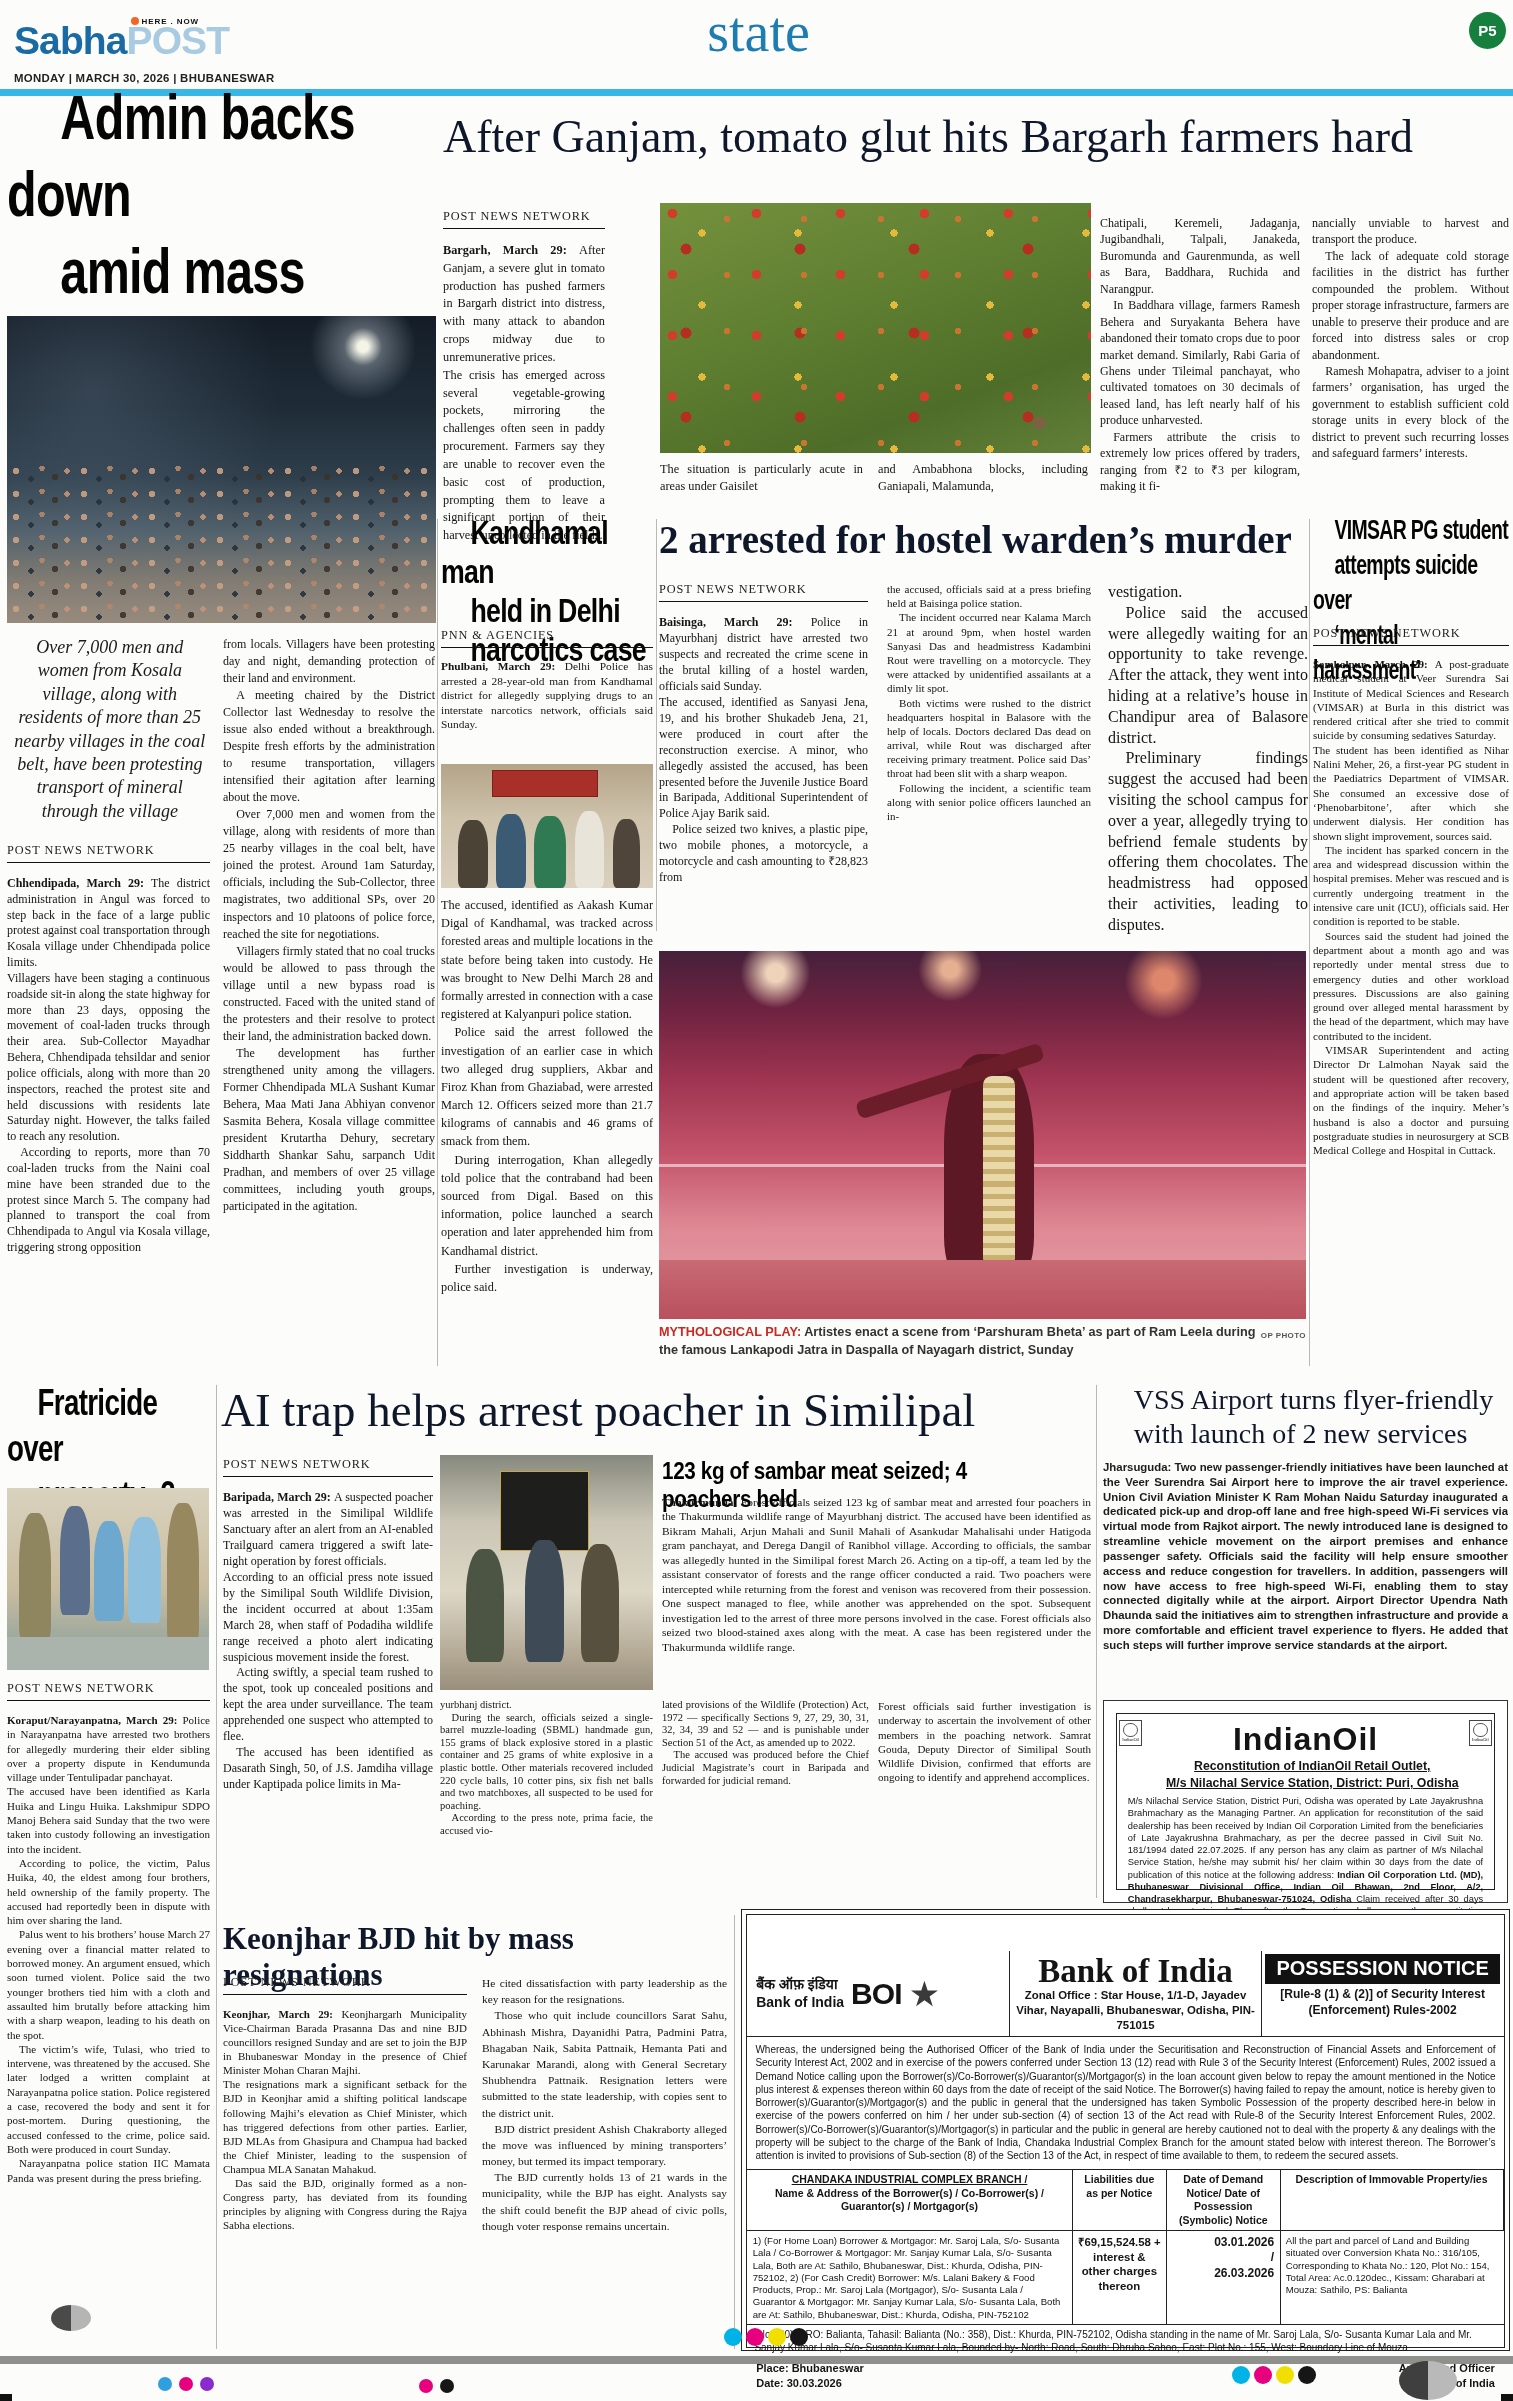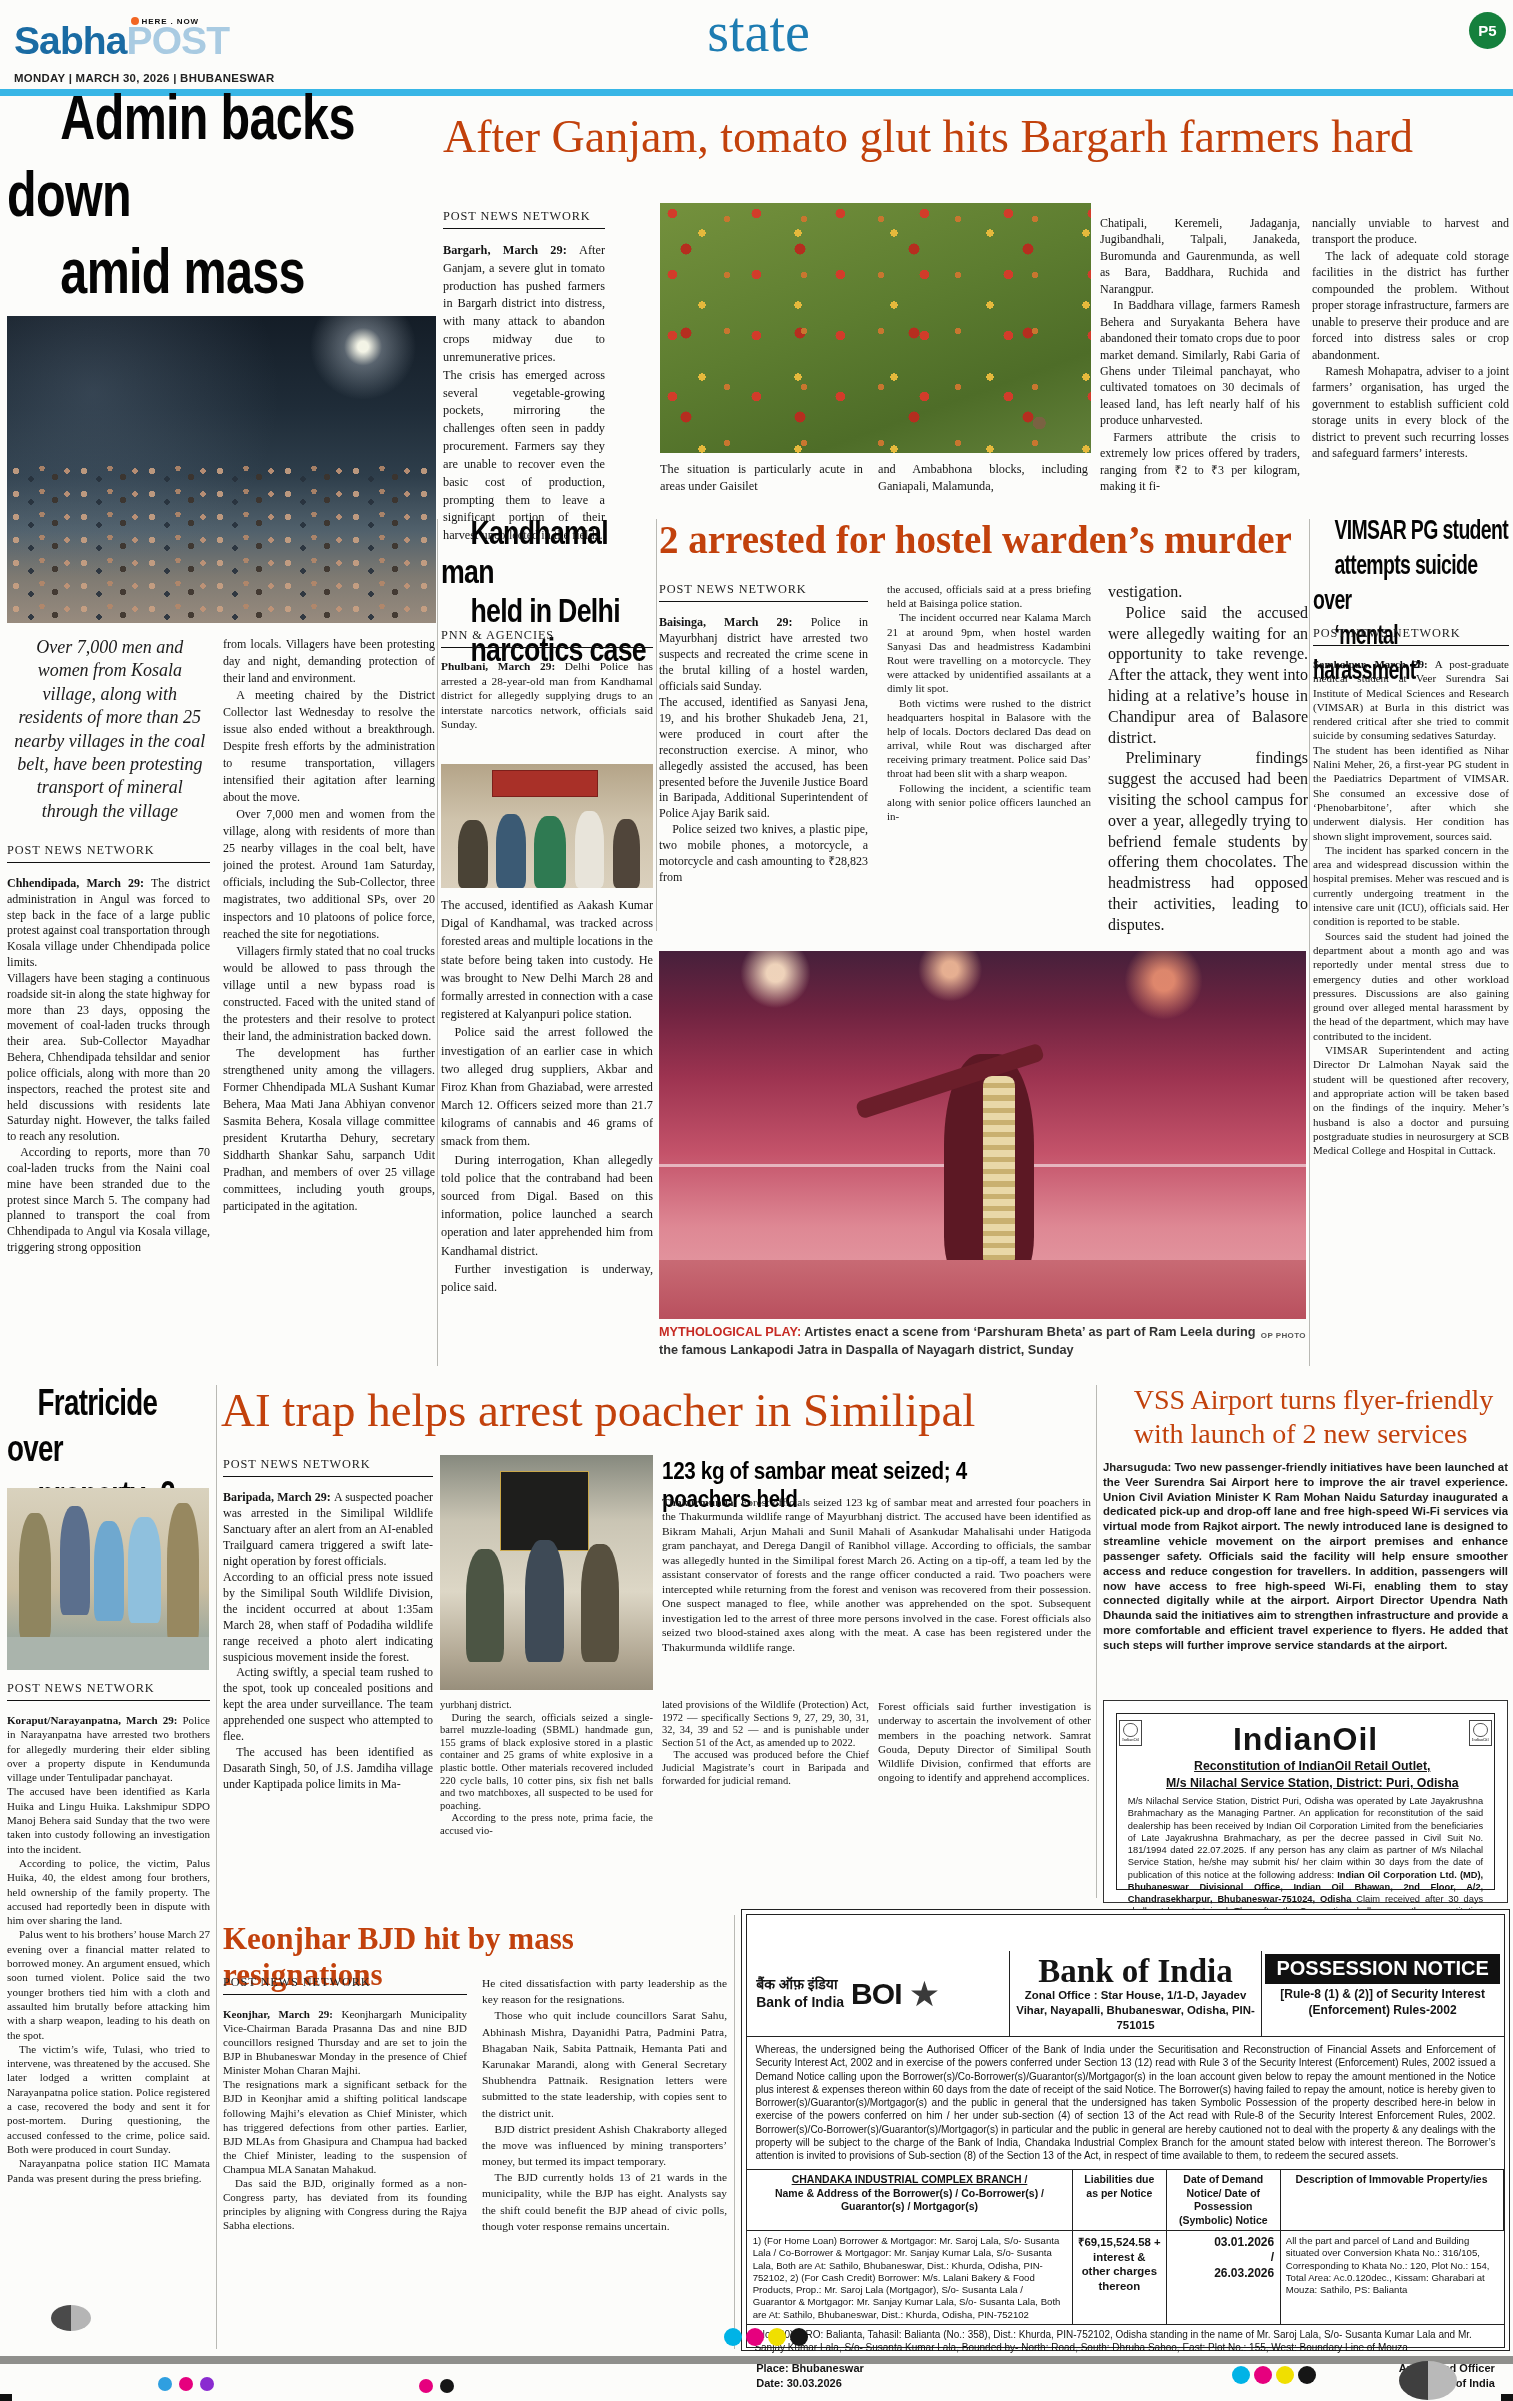--- a/index.html
+++ b/index.html
@@ -15,21 +15,21 @@
   .here-dot{display:inline-block;width:8px;height:8px;border-radius:50%;background:#f26522;vertical-align:middle;margin-right:2.6px;}
   .mh-date{font-family:"Liberation Sans",sans-serif;font-size:11.4px;font-weight:700;color:#222;letter-spacing:0.3px;}
   .section-title{font-family:"Liberation Serif",serif;font-size:56px;color:#1d7cb2;text-align:center;font-weight:400;}
   .page-badge{width:37px;height:37px;border-radius:50%;background:#15803d;color:#fff;font-family:"Liberation Sans",sans-serif;
               font-weight:800;font-size:15px;display:flex;align-items:center;justify-content:center;}
   .cyan-bar{background:#38b6e6;}
   
   .hl-cond{font-family:"Liberation Sans",sans-serif;font-weight:800;color:#050505;letter-spacing:-0.9px;}
   .hl-cond .inner{transform-origin:left top;display:block;}
   .hl-cond .para{margin:0;}
-  .hl-serif{font-family:"Liberation Serif",serif;color:#c2410c;}
+  .hl-serif{font-family:"Liberation Serif",serif;color:#0f172a;}
   .byline{font-family:"Liberation Serif",serif;font-size:12.3px;letter-spacing:0.9px;color:#222;
           border-bottom:1.8px solid #111;padding-bottom:4.4px;}
   .standfirst{font-style:italic;font-size:18px;line-height:1.3;text-align:center;color:#1c1c1c;}
   .bodycol{text-align:justify;overflow:hidden;}
   .para{margin:0;text-indent:1.1em;}
   .para.nodent,.bodycol .para:first-child{text-indent:0;}
   .dl{font-weight:700;}
   .caption{font-family:"Liberation Sans",sans-serif;font-weight:700;font-size:12.7px;line-height:1.45;color:#333;}
   .cap-lead{color:#c62a23;}
   .cap-credit{float:right;font-size:8px;color:#555;margin-top:7px;letter-spacing:0.4px;}
@@ -353,21 +353,21 @@
           <span>Claim received after 30 days shall not be entertained. Thereafter, the Corporation shall process the reconstitution application as per its prevailing policy, without further reference.</span>
         </div>
       </div>
     </div>
   </section>
 
   <section data-name="story-keonjhar-bjd">
     <div class="abs hl-serif" style="left:223px;top:1921px;width:507px;font-size:31px;font-weight:700;" data-name="keonjhar-headline">Keonjhar BJD hit by mass resignations</div>
     <div class="abs byline" style="left:223px;top:1975px;width:244px;" data-name="keonjhar-byline">POST NEWS NETWORK</div>
     <div class="abs bodycol" style="left:223px;top:2007px;width:244px;height:344px;font-size:11px;line-height:1.28;" data-name="keonjhar-body-col1">
-      <p class="para nodent"><span class="dl">Keonjhar, March 29: </span><span>Keonjhargarh Municipality Vice-Chairman Barada Prasanna Das and nine BJD councillors resigned Thursday and are set to join the BJP in Bhubaneswar Monday in the presence of Chief Minister Mohan Charan Majhi.</span></p>
+      <p class="para nodent"><span class="dl">Keonjhar, March 29: </span><span>Keonjhargarh Municipality Vice-Chairman Barada Prasanna Das and nine BJD councillors resigned Sunday and are set to join the BJP in Bhubaneswar Monday in the presence of Chief Minister Mohan Charan Majhi.</span></p>
       <span><p class="para">The resignations mark a significant setback for the BJD in Keonjhar amid a shifting political landscape following Majhi’s elevation as Chief Minister, which has triggered defections from other parties. Earlier, BJD MLAs from Ghasipura and Champua had backed the Chief Minister, leading to the suspension of Champua MLA Sanatan Mahakud.</p><p class="para">Das said the BJD, originally formed as a non-Congress party, has deviated from its founding principles by aligning with Congress during the Rajya Sabha elections.</p></span>
     </div>
     <div class="abs bodycol" style="left:482px;top:1975px;width:245px;height:375px;font-size:11.4px;line-height:1.42;" data-name="keonjhar-body-col2">
         <p class="para">He cited dissatisfaction with party leadership as the key reason for the resignations.</p>
         <p class="para">Those who quit include councillors Sarat Sahu, Abhinash Mishra, Dayanidhi Patra, Padmini Patra, Bhagaban Naik, Sabita Pattnaik, Hemanta Pati and Karunakar Marandi, along with General Secretary Shubhendra Pattnaik. Resignation letters were submitted to the state leadership, with copies sent to the district unit.</p>
         <p class="para">BJD district president Ashish Chakraborty alleged the move was influenced by mining transporters’ money, but termed its impact temporary.</p>
         <p class="para">The BJD currently holds 13 of 21 wards in the municipality, while the BJP has eight. Analysts say the shift could benefit the BJP ahead of civic polls, though voter response remains uncertain.</p>
       </div>
   </section>
 

